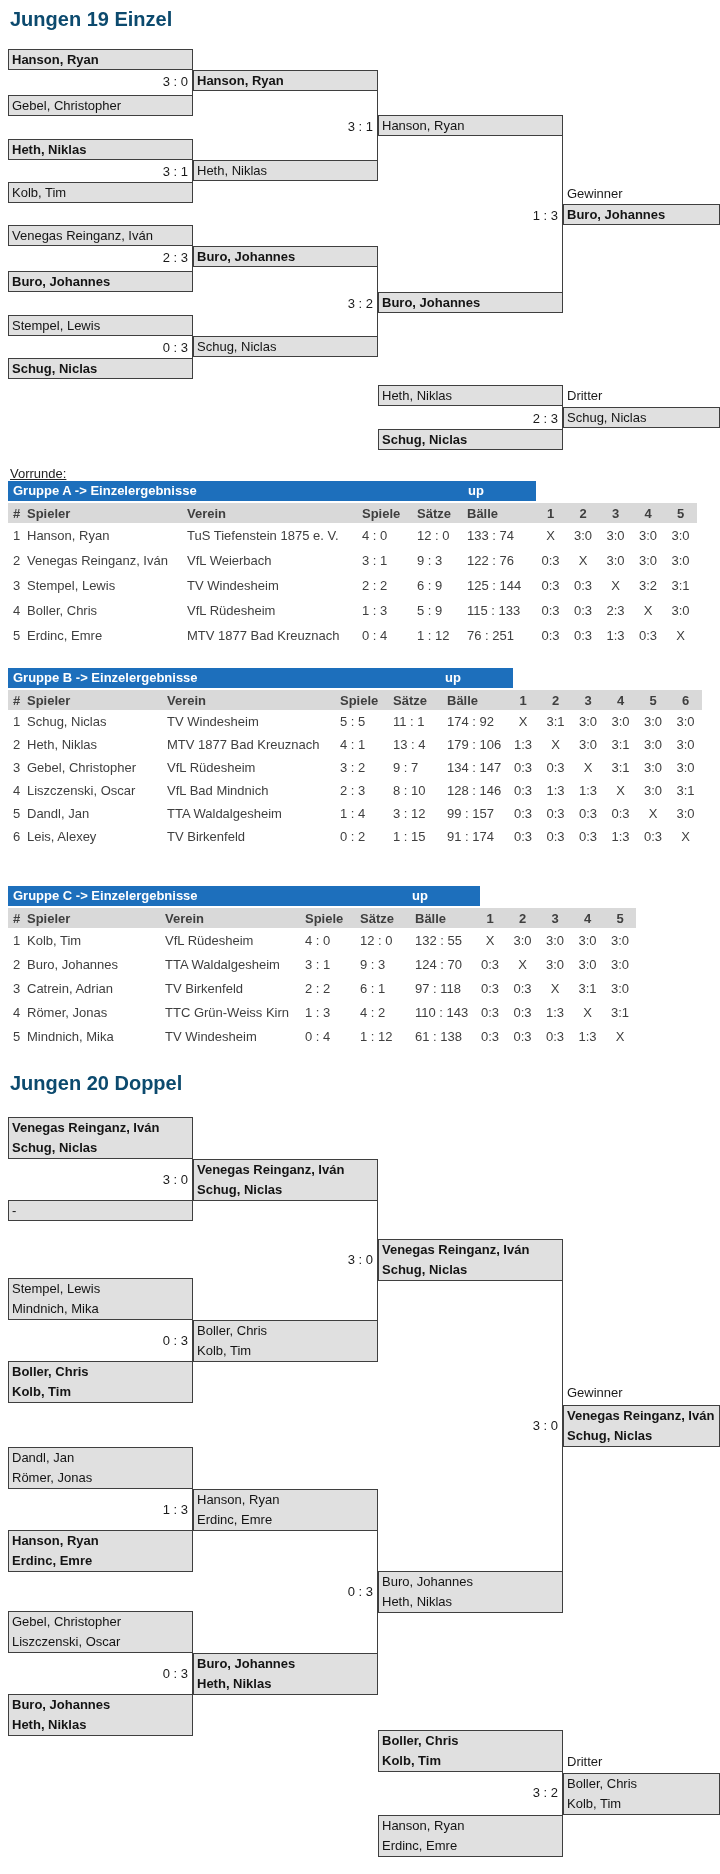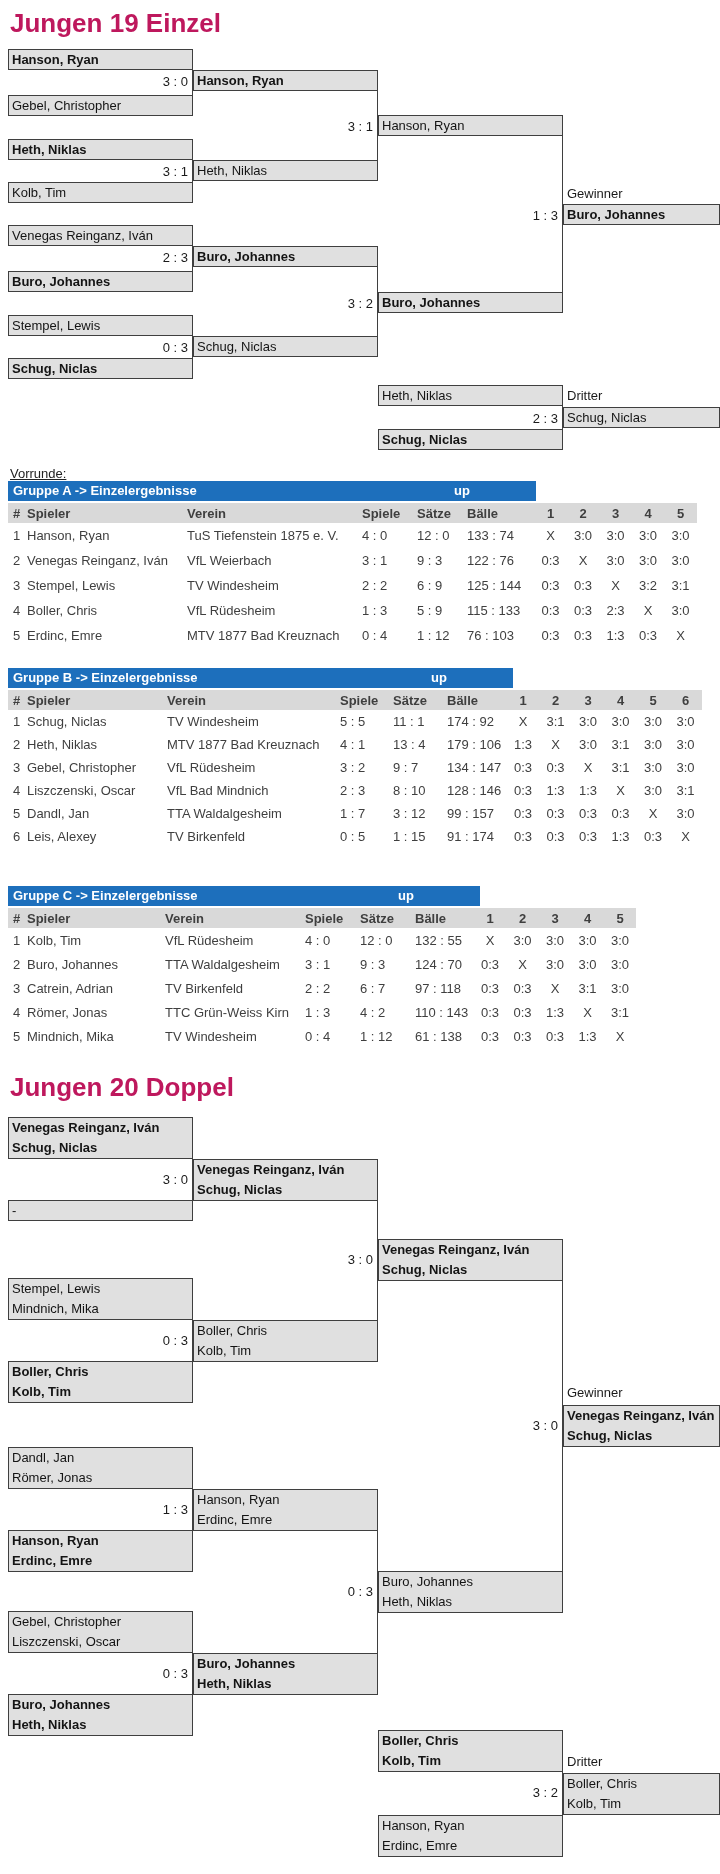--- a/index.html
+++ b/index.html
@@ -1,29 +1,29 @@
 <!DOCTYPE html>
 <html><head>
 <meta charset="utf-8">
 <style>
   html,body{margin:0;padding:0;background:#fff;}
   body{position:relative;width:720px;height:1874px;font-family:"Liberation Sans",sans-serif;overflow:hidden;}
-  .sec-title{position:absolute;font-size:26px;font-weight:bold;color:#be185d;white-space:nowrap;}
+  .sec-title{position:absolute;font-size:20px;font-weight:bold;color:#0c4a6e;white-space:nowrap;}
   .box{position:absolute;width:185px;height:21px;box-sizing:border-box;background:#e0e0e0;border:1px solid #3f3f3f;font-size:13px;line-height:19px;padding-left:3px;color:#141414;white-space:nowrap;overflow:hidden;}
   .box2{height:42px;line-height:20px;}
   .bl{height:20px;}
   .b{font-weight:bold;}
   .c4{width:157px;}
   .score{position:absolute;width:180px;height:20px;line-height:20px;text-align:right;font-size:13px;color:#1a1a1a;white-space:nowrap;}
   .vline{position:absolute;width:1px;background:#3f3f3f;}
   .lbl{position:absolute;height:16px;line-height:16px;font-size:13px;color:#1a1a1a;white-space:nowrap;}
   .vorrunde{position:absolute;font-size:13px;color:#222;text-decoration:underline;white-space:nowrap;}
   .gbar{position:absolute;left:8px;height:20px;background:#1d6fbc;color:#fff;font-size:13px;font-weight:bold;line-height:20px;}
   .gbar .t{padding-left:5px;display:inline-block;}
-  .gbar .up{position:absolute;right:66px;top:0;color:#fff;cursor:pointer;text-decoration:none;}
+  .gbar .up{position:absolute;right:52px;top:0;color:#fff;cursor:pointer;text-decoration:none;}
   .gtable{position:absolute;left:8px;border-collapse:collapse;table-layout:fixed;}
   .gtable th,.gtable td{font-size:13px;color:#3f3f3f;padding:0 0 0 2px;white-space:nowrap;text-align:left;font-weight:normal;overflow:visible;}
   .gtable th{background:#d9d9d9;font-weight:bold;height:20px;}
   .gtable th.n,.gtable td.n{padding-left:5px;}
   .gtable th.c,.gtable td.c{text-align:center;padding:0;}
   .g0 td{height:25px;}
   .g1 td{height:23px;}
   .g2 td{height:24px;}
 </style>
 </head>
@@ -161,21 +161,21 @@
         <td class="c">2:3</td>
         <td class="c">X</td>
         <td class="c">3:0</td>
       </tr>
       <tr>
         <td class="n">5</td>
         <td class="">Erdinc, Emre</td>
         <td class="">MTV 1877 Bad Kreuznach</td>
         <td class="">0 : 4</td>
         <td class="">1 : 12</td>
-        <td class="">76 : 103</td>
+        <td class="">76 : 251</td>
         <td class="c">0:3</td>
         <td class="c">0:3</td>
         <td class="c">1:3</td>
         <td class="c">0:3</td>
         <td class="c">X</td>
       </tr>
     </tbody>
 </table>
 
 <div class="gbar" style="top:668px;width:505px;">
@@ -267,35 +267,35 @@
         <td class="c">1:3</td>
         <td class="c">1:3</td>
         <td class="c">X</td>
         <td class="c">3:0</td>
         <td class="c">3:1</td>
       </tr>
       <tr>
         <td class="n">5</td>
         <td class="">Dandl, Jan</td>
         <td class="">TTA Waldalgesheim</td>
-        <td class="">1 : 7</td>
+        <td class="">1 : 4</td>
         <td class="">3 : 12</td>
         <td class="">99 : 157</td>
         <td class="c">0:3</td>
         <td class="c">0:3</td>
         <td class="c">0:3</td>
         <td class="c">0:3</td>
         <td class="c">X</td>
         <td class="c">3:0</td>
       </tr>
       <tr>
         <td class="n">6</td>
         <td class="">Leis, Alexey</td>
         <td class="">TV Birkenfeld</td>
-        <td class="">0 : 5</td>
+        <td class="">0 : 2</td>
         <td class="">1 : 15</td>
         <td class="">91 : 174</td>
         <td class="c">0:3</td>
         <td class="c">0:3</td>
         <td class="c">0:3</td>
         <td class="c">1:3</td>
         <td class="c">0:3</td>
         <td class="c">X</td>
       </tr>
     </tbody>
@@ -359,21 +359,21 @@
         <td class="c">X</td>
         <td class="c">3:0</td>
         <td class="c">3:0</td>
         <td class="c">3:0</td>
       </tr>
       <tr>
         <td class="n">3</td>
         <td class="">Catrein, Adrian</td>
         <td class="">TV Birkenfeld</td>
         <td class="">2 : 2</td>
-        <td class="">6 : 7</td>
+        <td class="">6 : 1</td>
         <td class="">97 : 118</td>
         <td class="c">0:3</td>
         <td class="c">0:3</td>
         <td class="c">X</td>
         <td class="c">3:1</td>
         <td class="c">3:0</td>
       </tr>
       <tr>
         <td class="n">4</td>
         <td class="">Römer, Jonas</td>

